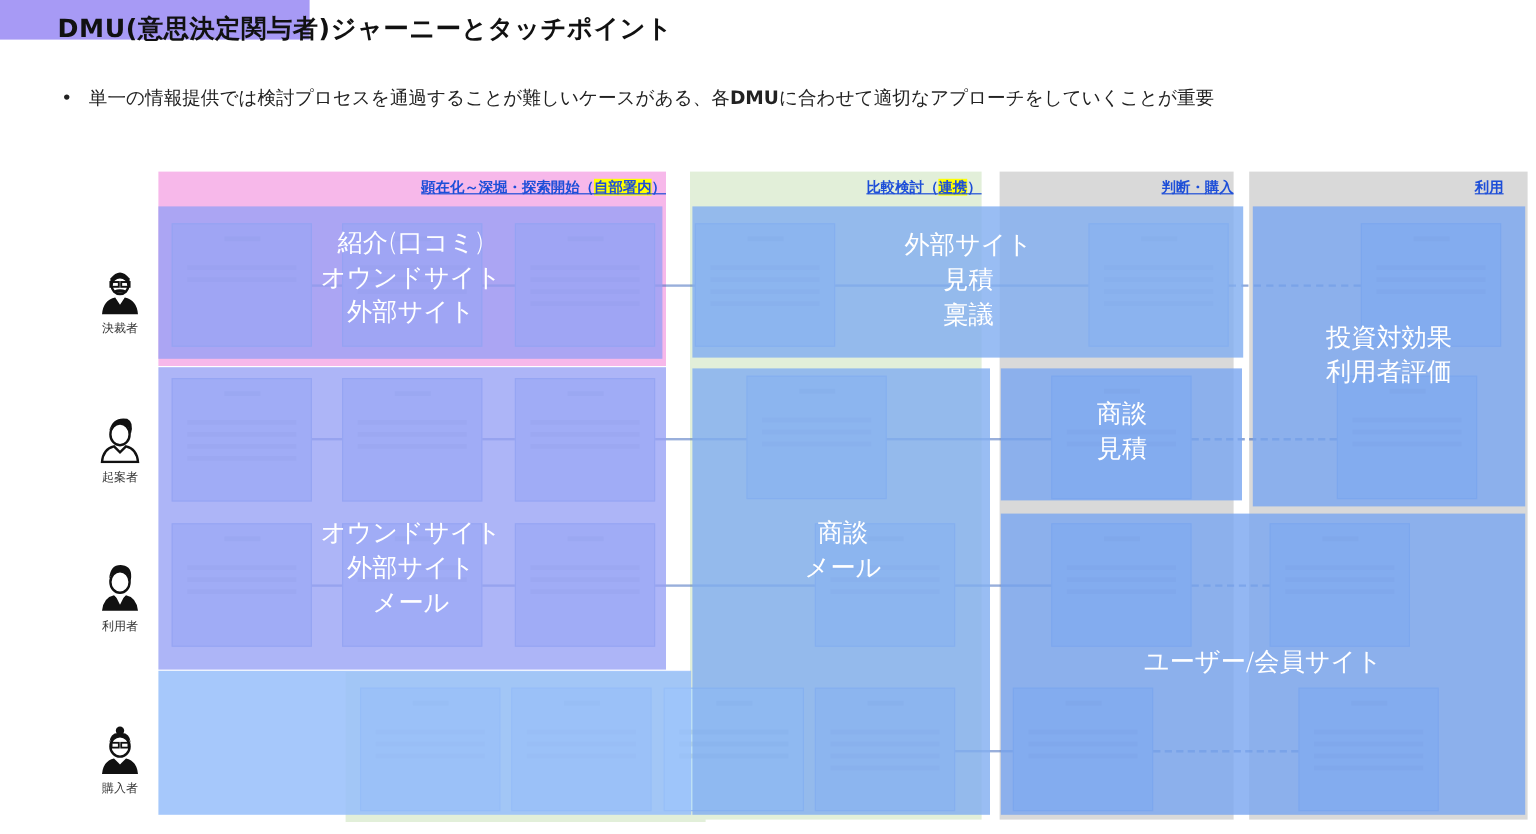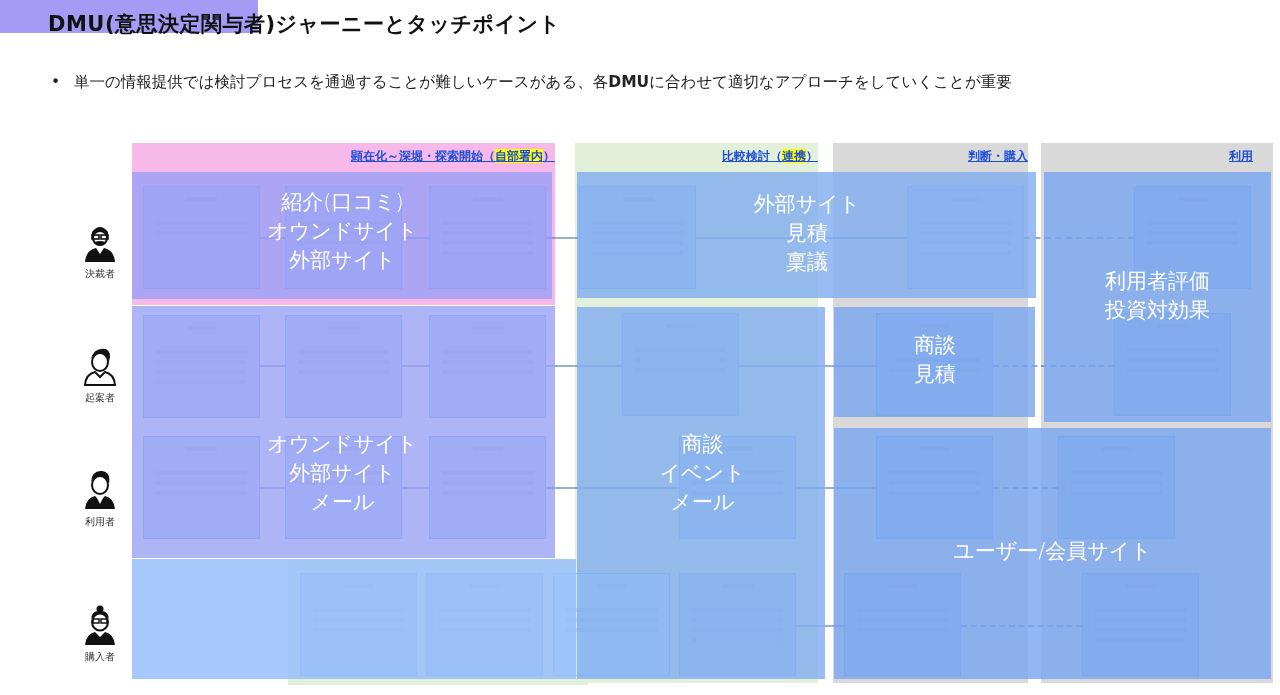--- a/index.html
+++ b/index.html
@@ -301,22 +301,21 @@
   <div>外部サイト</div>
   <div>見積</div>
   <div>稟議</div>
 </div>
 <div class="ov-text" style="left:880px; top:331px; width:110px;">
   <div>商談</div>
   <div>見積</div>
 </div>
 <div class="ov-text" style="left:640px; top:430px; width:125px;">
   <div>商談</div>
-  <div>イベント</div>
   <div>メール</div>
 </div>
 <div class="ov-text" style="left:1080px; top:267px; width:155px;">
+  <div>投資対効果</div>
   <div>利用者評価</div>
-  <div>投資対効果</div>
 </div>
 <div class="ov-text" style="left:925px; top:537px; width:255px;text-align:center;">
   <div>ユーザー/会員サイト</div>
 </div>
 
 </body></html>

